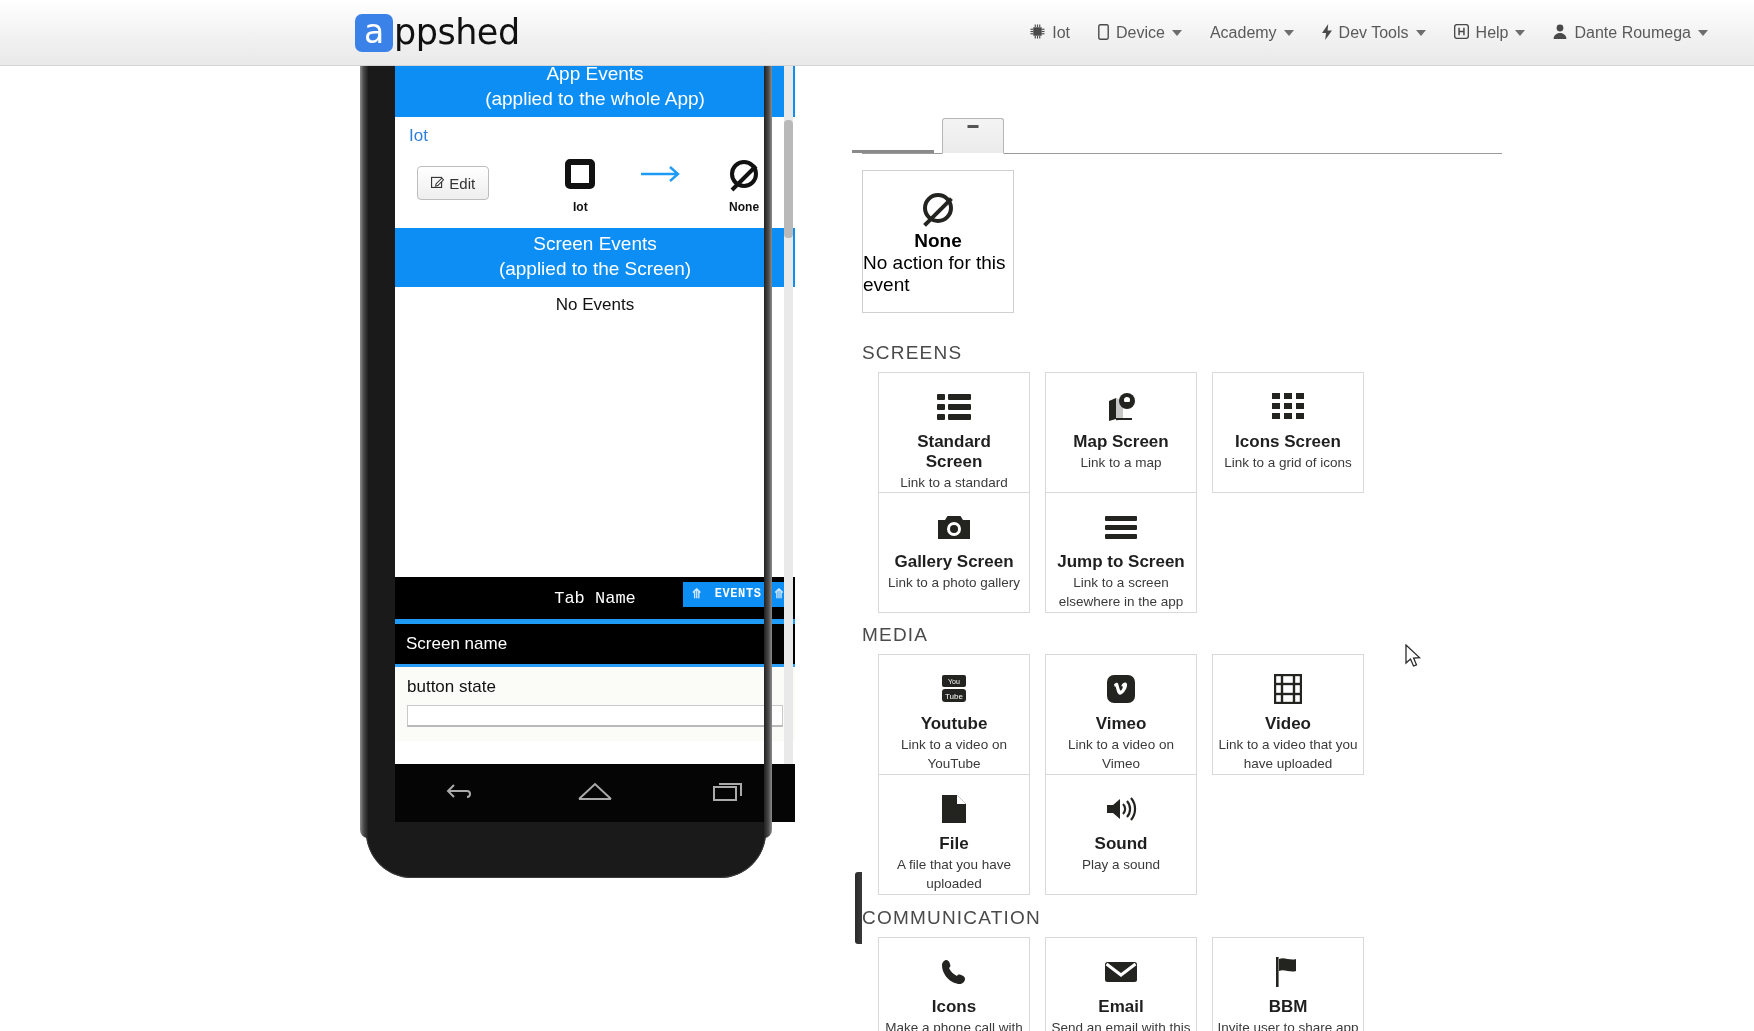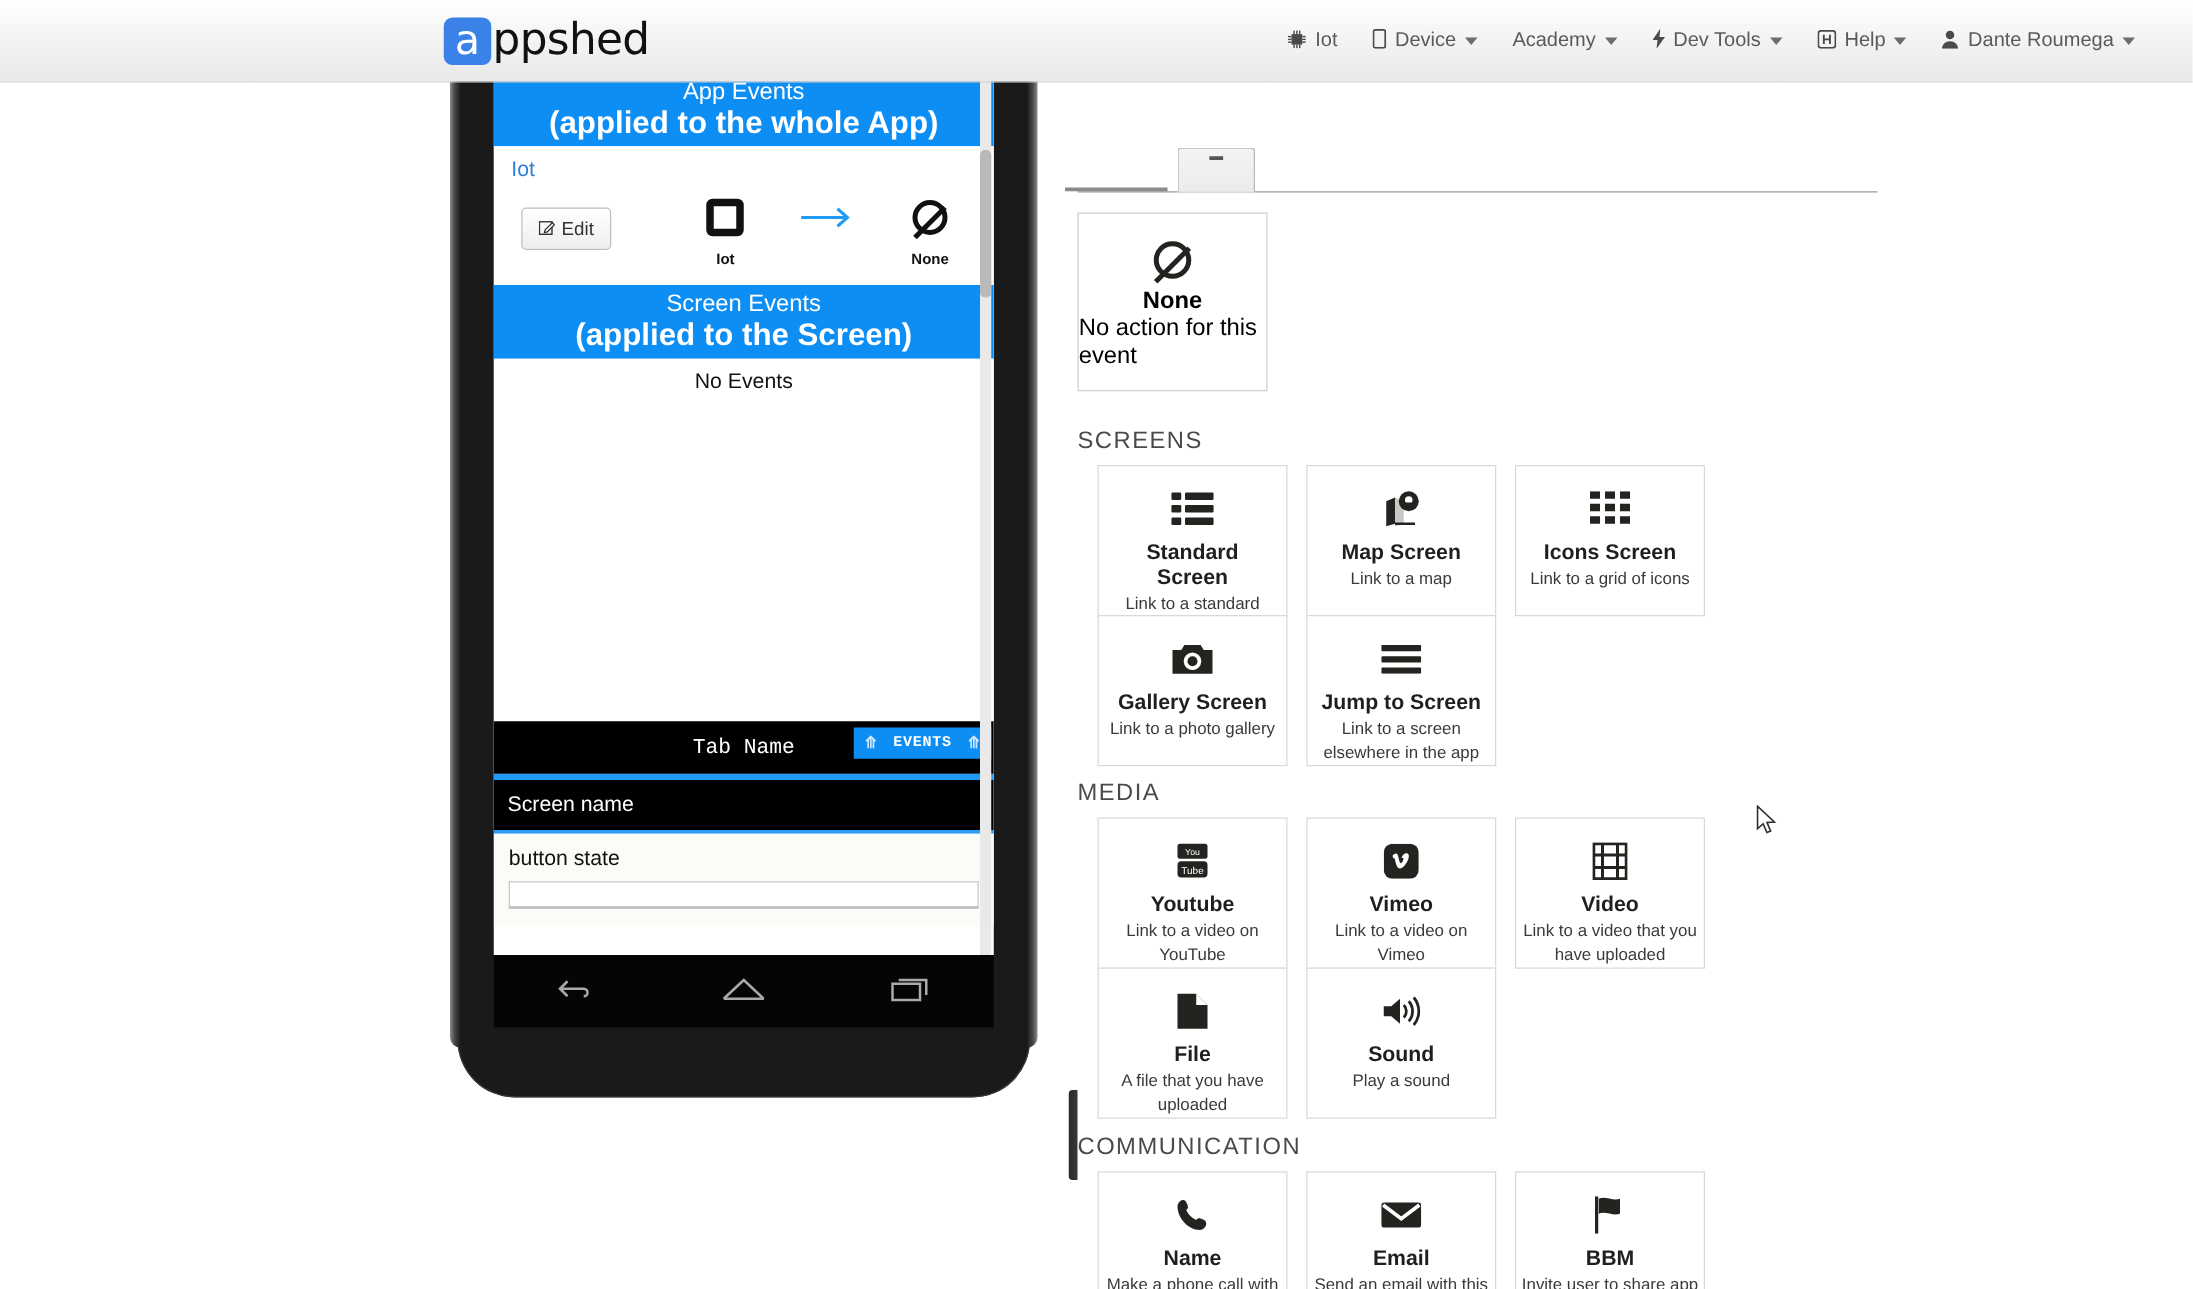--- a/index.html
+++ b/index.html
@@ -67,21 +67,21 @@
   
   #stage {
     position: absolute; top: 66px; left: 0;
     width: 1754px; height: 965px;
     background: #ffffff;
   }
 
   #phone {
     position: absolute;
     left: 366px; top: -8px;
-    width: 458px; height: 820px;
+    width: 400px; height: 820px;
     background: #1a1a1a;
     border-radius: 6px 6px 46px 46px;
     box-shadow: inset 0 0 0 1px #3a3a3a;
   }
   #phone::before { 
     content: "";
     position: absolute; left: -6px; top: 0px;
     width: 8px; height: 780px;
     background: linear-gradient(to right, #8d8d8d, #4a4a4a 45%, #202020);
     border-radius: 4px 0 0 20px;
@@ -104,21 +104,21 @@
 
   
   .evt-bar {
     background: #0d8ef5;
     color: #ffffff;
     text-align: center;
     font-size: 19px;
     line-height: 25px;
     padding: 3px 0 6px 0;
   }
-  .evt-bar .sub { display: block; font-size: 25px; font-weight: bold; }
+  .evt-bar .sub { display: block; font-size: 19px; }
 
   .evt-body { background: #ffffff; padding: 0; }
   .evt-name {
     color: #2f7fd8; font-size: 17px;
     padding: 9px 14px 0 14px;
   }
   .evt-row {
     display: flex; align-items: center;
     padding: 6px 10px 14px 10px;
   }
@@ -698,21 +698,21 @@
     <div class="group" style="top:775px;">
       <div class="group-title">COMMUNICATION</div>
       <div class="card-grid">
 
         <div class="card">
           <div class="c-ico">
             <svg width="28" height="28" viewBox="0 0 28 28">
                 <path d="M6 2c2 0 3 1 4 4 .8 2.4.3 3-1 4 1.5 3.5 4.5 6.5 8 8 1-1.3 1.6-1.8 4-1 3 1 4 2 4 4 0 2.4-2.6 5-5 5C11 26 2 17 2 7c0-2.4 2.6-5 4-5z" fill="#23241f"></path>
               </svg>
           </div>
-          <div class="c-title">Name</div>
+          <div class="c-title">Icons</div>
           <div class="c-desc">Make a phone call with this event</div>
         </div>
 
         <div class="card">
           <div class="c-ico">
             <svg width="32" height="24" viewBox="0 0 32 24">
                 <rect x="0" y="2" width="32" height="20" rx="2.5" fill="#23241f"></rect>
                 <path d="M1.5 4 L16 15 L30.5 4" fill="none" stroke="#ffffff" stroke-width="3"></path>
               </svg>
           </div>

